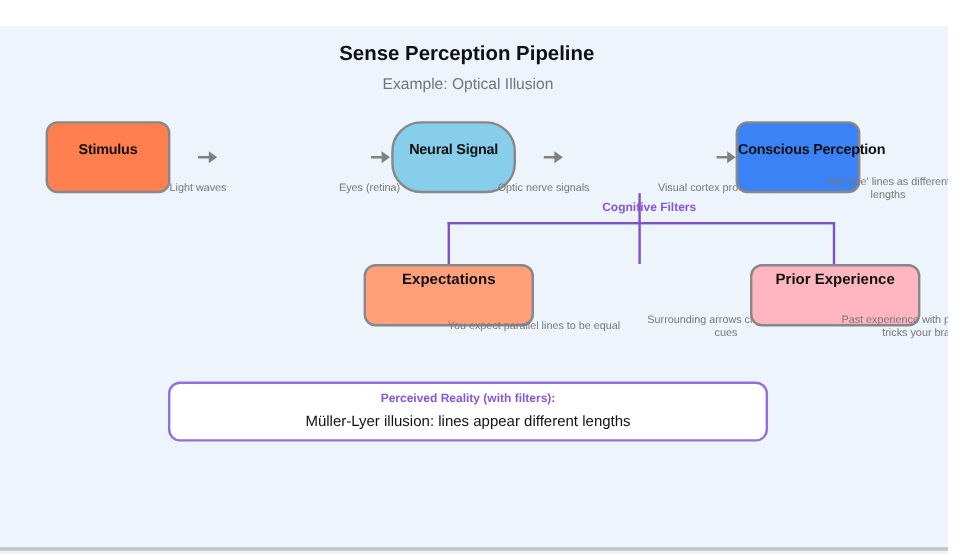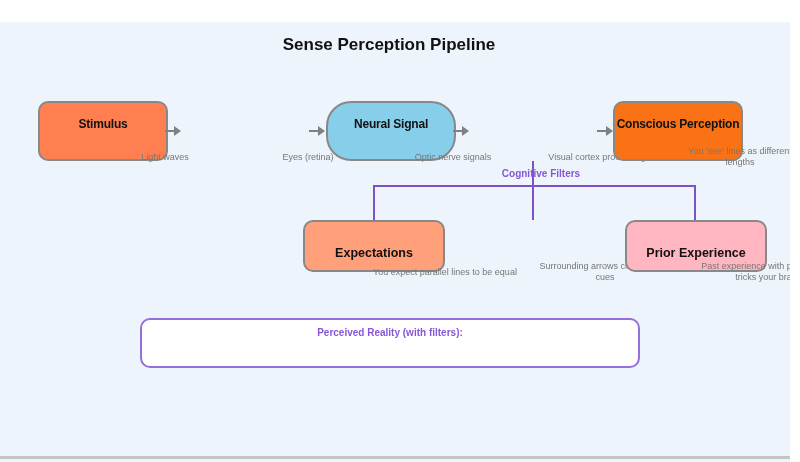--- a/index.html
+++ b/index.html
@@ -5,22 +5,22 @@
   html,body{margin:0;padding:0;background:#ffffff;}
   #page{position:relative;width:800px;height:462px;overflow:hidden;background:#ffffff;
         font-family:"Liberation Sans",sans-serif;}
   #canvas{position:absolute;left:0;top:0;width:790px;height:456px;background:#EDF4FB;overflow:hidden;margin-top:22px;}
   .title{position:absolute;left:389px;top:13px;transform:translateX(-50%);white-space:nowrap;
          font-size:17px;font-weight:bold;color:#111111;}
   .subtitle{position:absolute;left:390px;top:40px;transform:translateX(-50%);white-space:nowrap;
             font-size:13px;color:#757575;}
   .node{position:absolute;border:2px solid #888888;border-radius:10px;box-sizing:border-box;
         text-align:center;font-weight:bold;color:#111111;}
-  .stage{top:79px;width:130px;height:60px;padding-top:14px;font-size:12px;letter-spacing:-0.2px;white-space:nowrap;}
-  .filterbox{top:198px;width:142px;height:52px;padding-top:24px;font-size:12.5px;white-space:nowrap;}
+  .stage{top:79px;width:104px;height:60px;padding-top:14px;font-size:12px;letter-spacing:-0.2px;white-space:nowrap;}
+  .filterbox{top:198px;width:142px;height:52px;padding-top:4px;font-size:12.5px;white-space:nowrap;}
   .desc{position:absolute;transform:translate(-50%,-50%);text-align:center;
         font-size:9px;line-height:11px;color:#777777;}
   .desc div{white-space:nowrap;}
   .desc.r1{top:135px;}
   .desc.r2{top:250px;}
   .arrow{position:absolute;top:103px;}
   .pline{position:absolute;background:#7D52C8;}
   .cfl{position:absolute;left:541px;top:146px;transform:translateX(-50%);white-space:nowrap;
        font-size:10px;font-weight:bold;color:#8757D8;}
   .result{position:absolute;left:140px;top:296px;width:500px;height:50px;box-sizing:border-box;
@@ -29,20 +29,21 @@
   .result .txt{font-size:12.5px;color:#111111;}
   .divider{position:absolute;left:0;top:456px;width:790px;height:3px;background:#C4C4C4;}
 </style>
 </head>
 <body>
 
 <div id="page">
   <div id="canvas">
 
     <div class="title">Sense Perception Pipeline</div>
+    <div class="subtitle">Example: Optical Illusion</div>
 
     <div class="node stage" style="left: 38px; background: rgb(255, 127, 80);">
       <span>Stimulus</span>
     </div>
     <div class="desc r1" style="left:165px">
       <div>Light waves</div>
     </div>
 
     <div class="desc r1" style="left:308px">
       <div>Eyes (retina)</div>
@@ -52,21 +53,21 @@
       <span>Neural Signal</span>
     </div>
     <div class="desc r1" style="left:453px">
       <div>Optic nerve signals</div>
     </div>
 
     <div class="desc r1" style="left:597px">
       <div>Visual cortex processing</div>
     </div>
 
-    <div class="node stage" style="left: 613px; background: #f97316; text-align: center;">
+    <div class="node stage" style="left: 613px; background: #3b82f6; text-align: center;">
       <span>Conscious Perception</span>
     </div>
     <div class="desc r1" style="left:740px">
       <div>You 'see' lines as different</div>
       <div>lengths</div>
     </div>
 
     <svg class="arrow" style="left:165px" width="17" height="12" viewBox="0 0 17 12">
       <path d="M0 6 H10" stroke="#808080" stroke-width="2"></path>
         <path d="M9 1 L16 6 L9 11 Z" fill="#808080"></path>
@@ -105,17 +106,18 @@
     <div class="node filterbox" style="left: 625px; background: rgb(255, 182, 193);">
       <span>Prior Experience</span>
     </div>
     <div class="desc r2" style="left:767px">
       <div>Past experience with perspective</div>
       <div>tricks your brain</div>
     </div>
 
     <div class="result">
       <div class="head">Perceived Reality (with filters):</div>
+      <div class="txt">Müller-Lyer illusion: lines appear different lengths</div>
     </div>
 
   </div>
   <div class="divider"></div>
 </div>
 
 </body></html>

